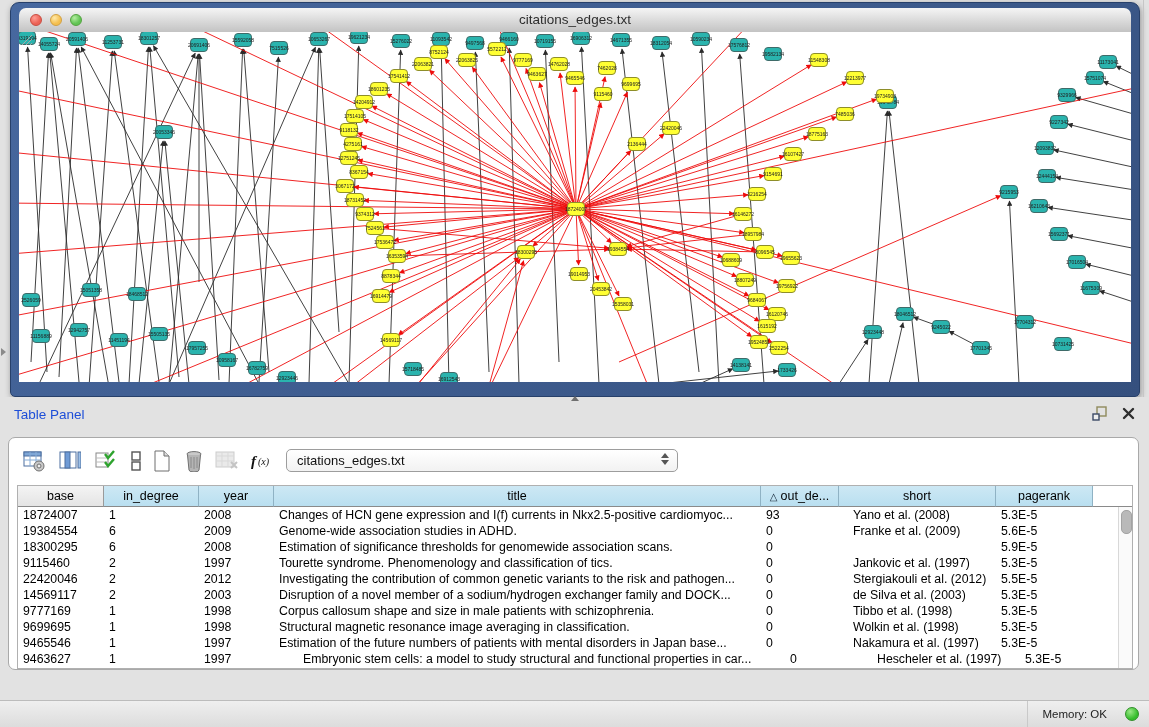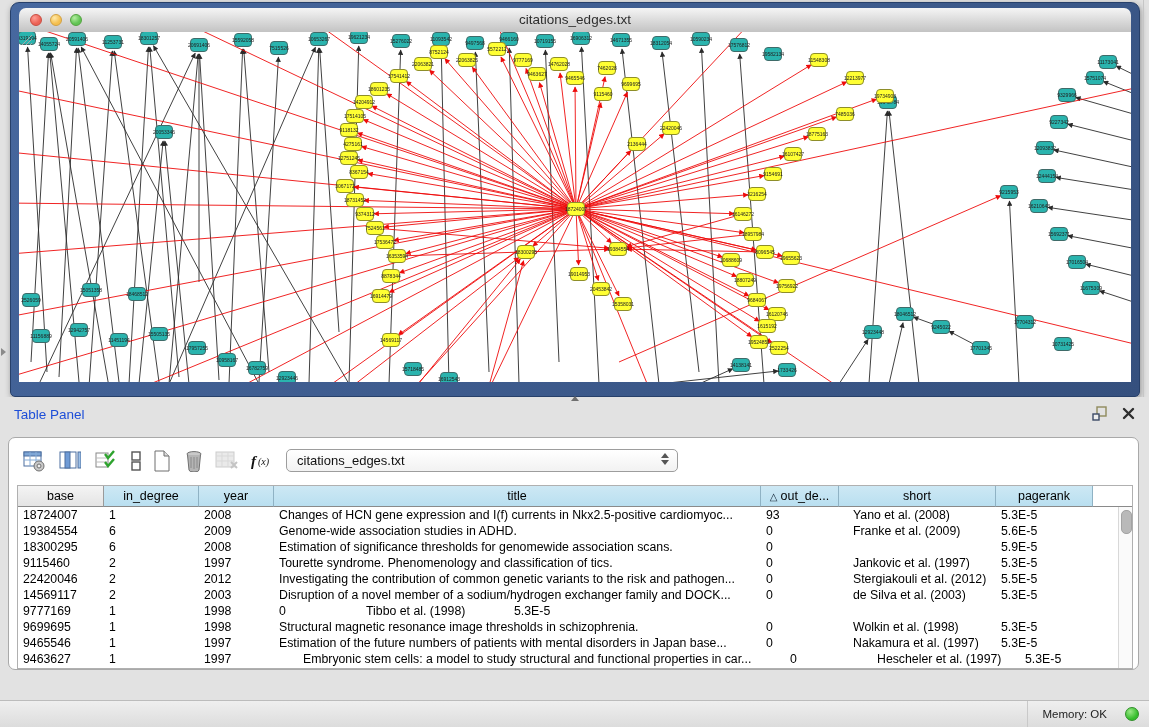--- a/index.html
+++ b/index.html
@@ -851,29 +851,30 @@
               <div class="td" style="width: 75px;">2003</div>
               <div class="td" style="width: 487px;">Disruption of a novel member of a sodium/hydrogen exchanger family and DOCK...</div>
               <div class="td" style="width: 78px;">0</div>
               <div class="td short-col" style="width: 157px;">de Silva et al. (2003)</div>
               <div class="td" style="width: 97px;">5.3E-5</div>
             </div>
             <div class="tr">
               <div class="td" style="width: 86px;">9777169</div>
               <div class="td" style="width: 95px;">1</div>
               <div class="td" style="width: 75px;">1998</div>
+              <div class="td" style="width: 487px;">Corpus callosum shape and size in male patients with schizophrenia.</div>
               <div class="td" style="width: 78px;">0</div>
               <div class="td short-col" style="width: 157px;">Tibbo et al. (1998)</div>
               <div class="td" style="width: 97px;">5.3E-5</div>
             </div>
             <div class="tr">
               <div class="td" style="width: 86px;">9699695</div>
               <div class="td" style="width: 95px;">1</div>
               <div class="td" style="width: 75px;">1998</div>
-              <div class="td" style="width: 487px;">Structural magnetic resonance image thresholds in schizophrenia.</div>
+              <div class="td" style="width: 487px;">Structural magnetic resonance image averaging in classification.</div>
               <div class="td" style="width: 78px;">0</div>
               <div class="td short-col" style="width: 157px;">Wolkin et al. (1998)</div>
               <div class="td" style="width: 97px;">5.3E-5</div>
             </div>
             <div class="tr">
               <div class="td" style="width: 86px;">9465546</div>
               <div class="td" style="width: 95px;">1</div>
               <div class="td" style="width: 75px;">1997</div>
               <div class="td" style="width: 487px;">Estimation of the future numbers of patients with mental disorders in Japan base...</div>
               <div class="td" style="width: 78px;">0</div>

